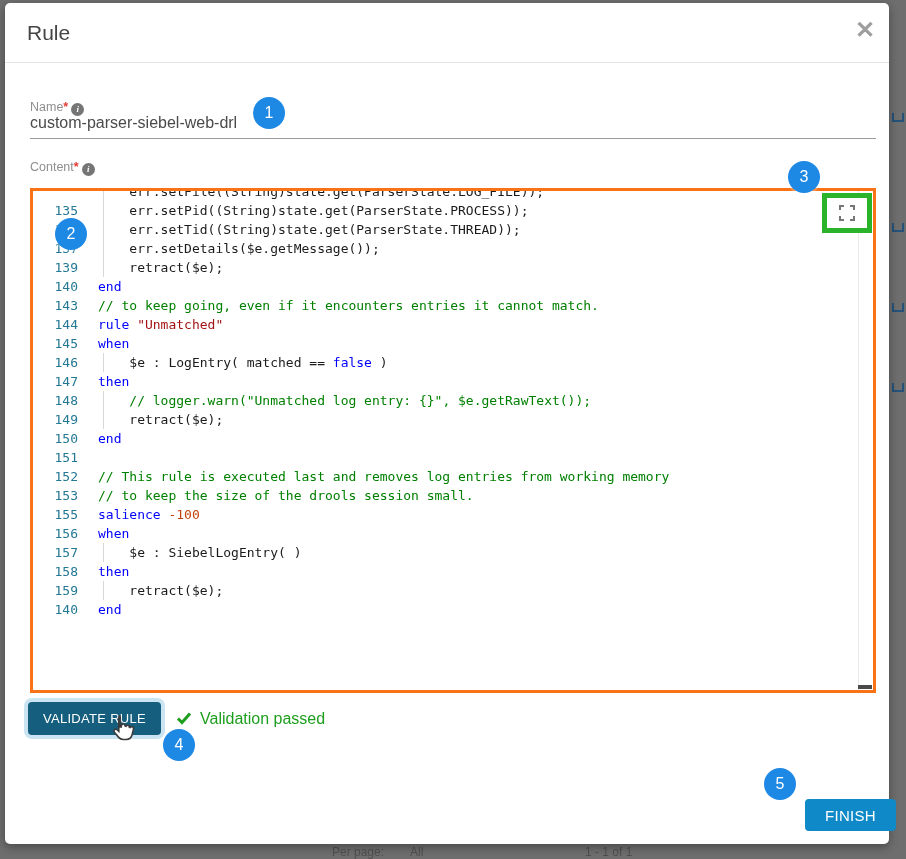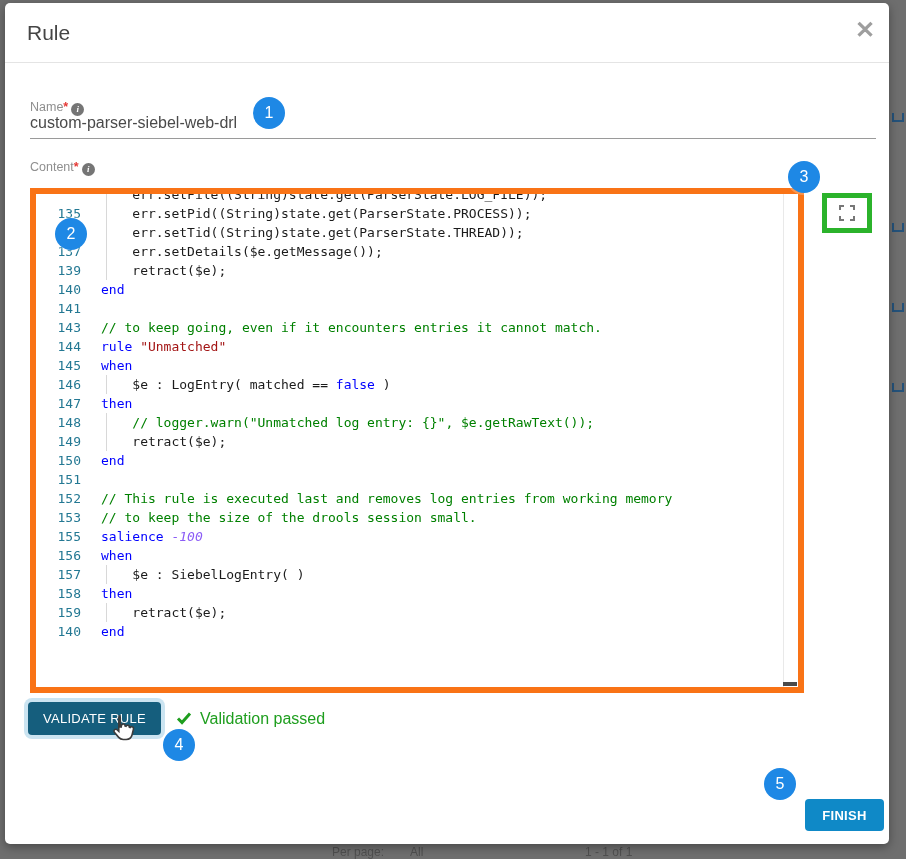--- a/index.html
+++ b/index.html
@@ -25,32 +25,32 @@
   .info-icon { display: inline-block; width: 13px; height: 13px; border-radius: 50%;
                background: #757575; color: #fff; font-size: 9px; font-weight: bold;
                text-align: center; line-height: 13px; vertical-align: -1px; margin-left: 3px;
                font-family: "Liberation Serif", serif; font-style: italic; }
   .name-label { left: 30px; top: 100px; }
   .name-value { position: absolute; left: 30px; top: 114px; font-size: 16px; color: #4a4a4a; }
   .name-underline { position: absolute; left: 30px; top: 138px; width: 846px; height: 1px; background: #9a9a9a; }
   .content-label { left: 30px; top: 160px; }
 
   
-  .editor { position: absolute; left: 30px; top: 188px; width: 774px; height: 505px;
-            border: 6px solid #f97316; background: #fff; overflow: hidden; }
+  .editor { position: absolute; left: 30px; top: 188px; width: 846px; height: 505px;
+            border: 3px solid #f97316; background: #fff; overflow: hidden; }
   .editor-lines { position: absolute; left: 0; top: 0; right: 15px; font-family: "DejaVu Sans Mono", monospace; font-size: 13px; }
   .code-line { position: relative; display: flex; height: 19px; line-height: 19px; white-space: pre; }
   .code-line.clipped { height: 10px; overflow: hidden; }
   .code-line.clipped .row-inner { margin-top: -9px; }
   .row-inner { display: flex; width: 100%; }
   .gutter { flex: 0 0 45px; text-align: right; color: #237893; user-select: none; }
   .code-content { padding-left: 20px; color: #1b1b1b; }
   .indent-guide { position: absolute; left: 70px; top: 0; height: 19px; border-left: 1px solid #d8d8d8; }
   .tok-d { color: #1b1b1b; } .tok-k { color: #0000ff; } .tok-s { color: #a31515; }
-  .tok-c { color: #008000; } .tok-n { color: #8b5cf6; font-style: italic; }
+  .tok-c { color: #008000; } .tok-n { color: #c2410c; }
 
   .v-scroll-track { position: absolute; top: 0; bottom: 0; right: 14px; width: 1px; background: #e9e9e9; }
   .h-scroll-thumb { position: absolute; right: 1px; bottom: 1px; width: 14px; height: 4px; background: #4a4a4a; }
 
   .expand-highlight { position: absolute; left: 822px; top: 193px; width: 50px; height: 40px;
                       border: 5px solid #2bb32b; background: #fff; display: flex;
                       align-items: center; justify-content: center; z-index: 5; }
   .expand-btn { width: 18px; height: 18px; cursor: pointer; }
 
   
@@ -66,23 +66,23 @@
   
   .validate-btn { position: absolute; left: 28px; top: 702px; width: 133px; height: 33px;
                   background: #155e7d; color: #fff; border: none; border-radius: 4px;
                   font-size: 13px; letter-spacing: .3px; cursor: pointer;
                   box-shadow: 0 0 0 4px rgba(140,195,225,.45); font-family: "Liberation Sans", sans-serif; }
   .cursor-hand { position: absolute; left: 107px; top: 713px; width: 30px; height: 32px; z-index: 11; }
   .validation { position: absolute; left: 176px; top: 710px; display: flex; 
                 color: #1e9e1e; font-size: 16px; }
   .check-icon { width: 16px; height: 16px; margin-right: 8px; }
 
-  .finish-btn { position: absolute; left: 805px; top: 799px; width: 79px; height: 32px;
+  .finish-btn { position: absolute; left: 805px; top: 799px; width: 91px; height: 32px;
                 background: #0f89c7; color: #fff; border: none; border-radius: 4px;
-                font-size: 13px; letter-spacing: .3px; cursor: pointer; font-family: "Liberation Sans", sans-serif; font-weight: bold; }
+                font-size: 15px; letter-spacing: .3px; cursor: pointer; font-family: "Liberation Sans", sans-serif; }
 </style>
 </head>
 <body>
 
 <div class="page">
 
   <span class="bg-bottom-text" style="left:332px">Per page:</span>
   <span class="bg-bottom-text" style="left:410px">All</span>
   <span class="bg-bottom-text" style="left:585px">1 - 1 of 1</span>
   <span class="bg-frag" style="left:892px; top:113px"></span>
@@ -107,21 +107,20 @@
   </div>
 
   <div class="editor">
     <div class="editor-lines">
         <div class="code-line clipped"><span class="indent-guide"></span><div class="row-inner"><div class="gutter"></div><div class="code-content"><span class="tok-d">    err.setFile((String)state.get(ParserState.LOG_FILE));</span></div></div></div>
         <div class="code-line"><span class="indent-guide"></span><div class="row-inner"><div class="gutter">135</div><div class="code-content"><span class="tok-d">    err.setPid((String)state.get(ParserState.PROCESS));</span></div></div></div>
         <div class="code-line"><span class="indent-guide"></span><div class="row-inner"><div class="gutter">136</div><div class="code-content"><span class="tok-d">    err.setTid((String)state.get(ParserState.THREAD));</span></div></div></div>
         <div class="code-line"><span class="indent-guide"></span><div class="row-inner"><div class="gutter">137</div><div class="code-content"><span class="tok-d">    err.setDetails($e.getMessage());</span></div></div></div>
         <div class="code-line"><span class="indent-guide"></span><div class="row-inner"><div class="gutter">139</div><div class="code-content"><span class="tok-d">    retract($e);</span></div></div></div>
         <div class="code-line"><div class="row-inner"><div class="gutter">140</div><div class="code-content"><span class="tok-k">end</span></div></div></div>
-        <div class="code-line"><div class="row-inner"><div class="gutter">141</div><div class="code-content"></div></div></div>
         <div class="code-line"><div class="row-inner"><div class="gutter">143</div><div class="code-content"><span class="tok-c">// to keep going, even if it encounters entries it cannot match.</span></div></div></div>
         <div class="code-line"><div class="row-inner"><div class="gutter">144</div><div class="code-content"><span class="tok-k">rule</span><span class="tok-s"> "Unmatched"</span></div></div></div>
         <div class="code-line"><div class="row-inner"><div class="gutter">145</div><div class="code-content"><span class="tok-k">when</span></div></div></div>
         <div class="code-line"><span class="indent-guide"></span><div class="row-inner"><div class="gutter">146</div><div class="code-content"><span class="tok-d">    $e : LogEntry( matched == </span><span class="tok-k">false</span><span class="tok-d"> )</span></div></div></div>
         <div class="code-line"><div class="row-inner"><div class="gutter">147</div><div class="code-content"><span class="tok-k">then</span></div></div></div>
         <div class="code-line"><span class="indent-guide"></span><div class="row-inner"><div class="gutter">148</div><div class="code-content"><span class="tok-d">    </span><span class="tok-c">// logger.warn("Unmatched log entry: {}", $e.getRawText());</span></div></div></div>
         <div class="code-line"><span class="indent-guide"></span><div class="row-inner"><div class="gutter">149</div><div class="code-content"><span class="tok-d">    retract($e);</span></div></div></div>
         <div class="code-line"><div class="row-inner"><div class="gutter">150</div><div class="code-content"><span class="tok-k">end</span></div></div></div>
         <div class="code-line"><div class="row-inner"><div class="gutter">151</div><div class="code-content"></div></div></div>
         <div class="code-line"><div class="row-inner"><div class="gutter">152</div><div class="code-content"><span class="tok-c">// This rule is executed last and removes log entries from working memory</span></div></div></div>

